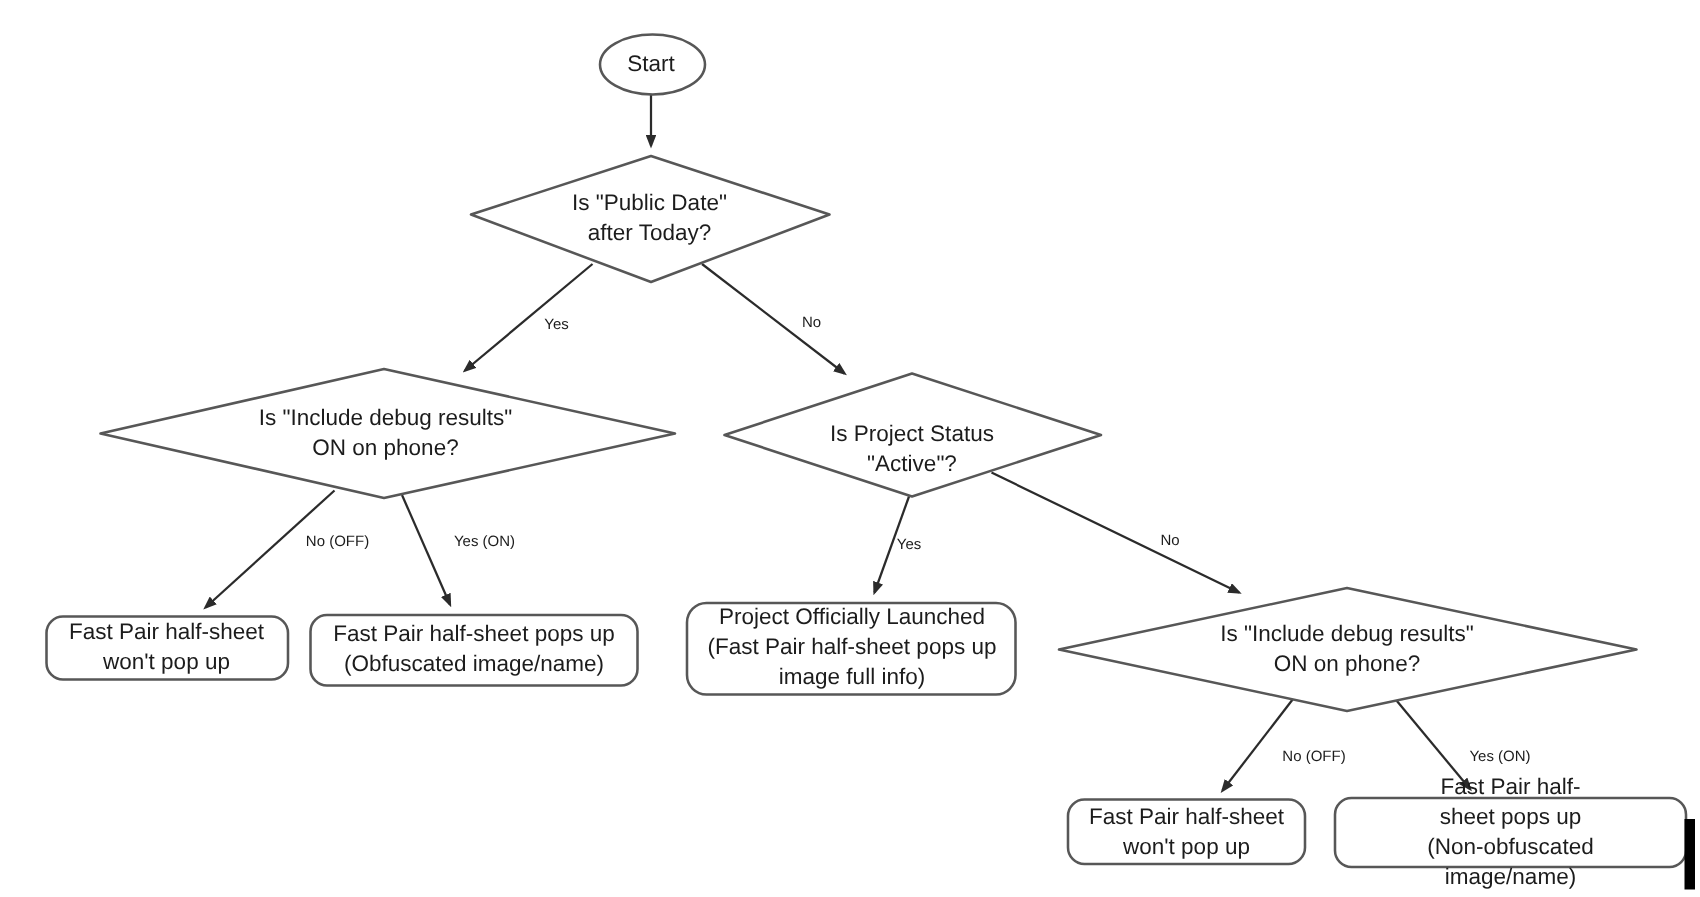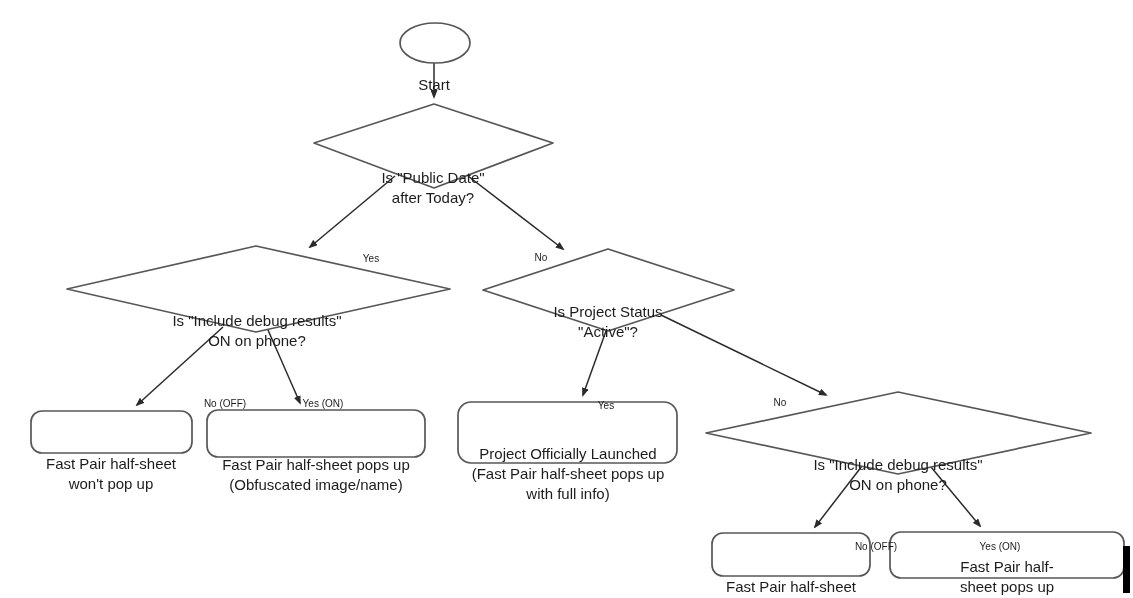--- a/index.html
+++ b/index.html
@@ -23,21 +23,20 @@
   .edge-line{stroke:var(--arrow);stroke-width:1.5;fill:none;}
   #arrowhead path{fill:var(--arrow);}
   .label{
     position:absolute;
     transform:translate(-50%,-50%);
     white-space:pre-line;
     text-align:center;
     font-size:15px;
     line-height:20px;
     color:var(--text);
-    margin-top:42px;
   }
   .edge-label{font-size:10px;line-height:18px;white-space:nowrap;}
   .cursor-bar{
     position:absolute;
     left:1123px;top:546px;width:7px;height:47px;
     background:#000;
   }
 </style>
 </head>
 <body>
@@ -75,31 +74,31 @@
     <rect class="shape" x="458" y="402" width="219" height="61" rx="13"></rect>
     <rect class="shape" x="712" y="533" width="158" height="43" rx="11"></rect>
     <rect class="shape" x="890" y="532" width="234" height="46" rx="11"></rect>
   </svg>
 
   <div class="label" style="left:434px;top:43px;">Start</div>
   <div class="label" style="left:433px;top:146px;">Is "Public Date"
 after Today?</div>
   <div class="label" style="left:257px;top:289px;">Is "Include debug results"
 ON on phone?</div>
-  <div class="label" style="left:608px;top:280px;">Is Project Status
+  <div class="label" style="left:608px;top:300px;">Is Project Status
 "Active"?</div>
   <div class="label" style="left:898px;top:433px;">Is "Include debug results"
 ON on phone?</div>
   <div class="label" style="left:111px;top:432px;">Fast Pair half-sheet
 won't pop up</div>
   <div class="label" style="left:316px;top:433px;">Fast Pair half-sheet pops up
 (Obfuscated image/name)</div>
   <div class="label" style="left:568px;top:432px;">Project Officially Launched
 (Fast Pair half-sheet pops up
-with full info)</div>
+image full info)</div>
   <div class="label" style="left:791px;top:555px;">Fast Pair half-sheet
 won't pop up</div>
   <div class="label" style="left:1007px;top:555px;">Fast Pair half-sheet pops up
 (Non-obfuscated image/name)</div>
 
   <div class="label edge-label" style="left:371px;top:217px;">Yes</div>
   <div class="label edge-label" style="left:541px;top:216px;">No</div>
   <div class="label edge-label" style="left:225px;top:362px;">No (OFF)</div>
   <div class="label edge-label" style="left:323px;top:362px;">Yes (ON)</div>
   <div class="label edge-label" style="left:606px;top:364px;">Yes</div>

